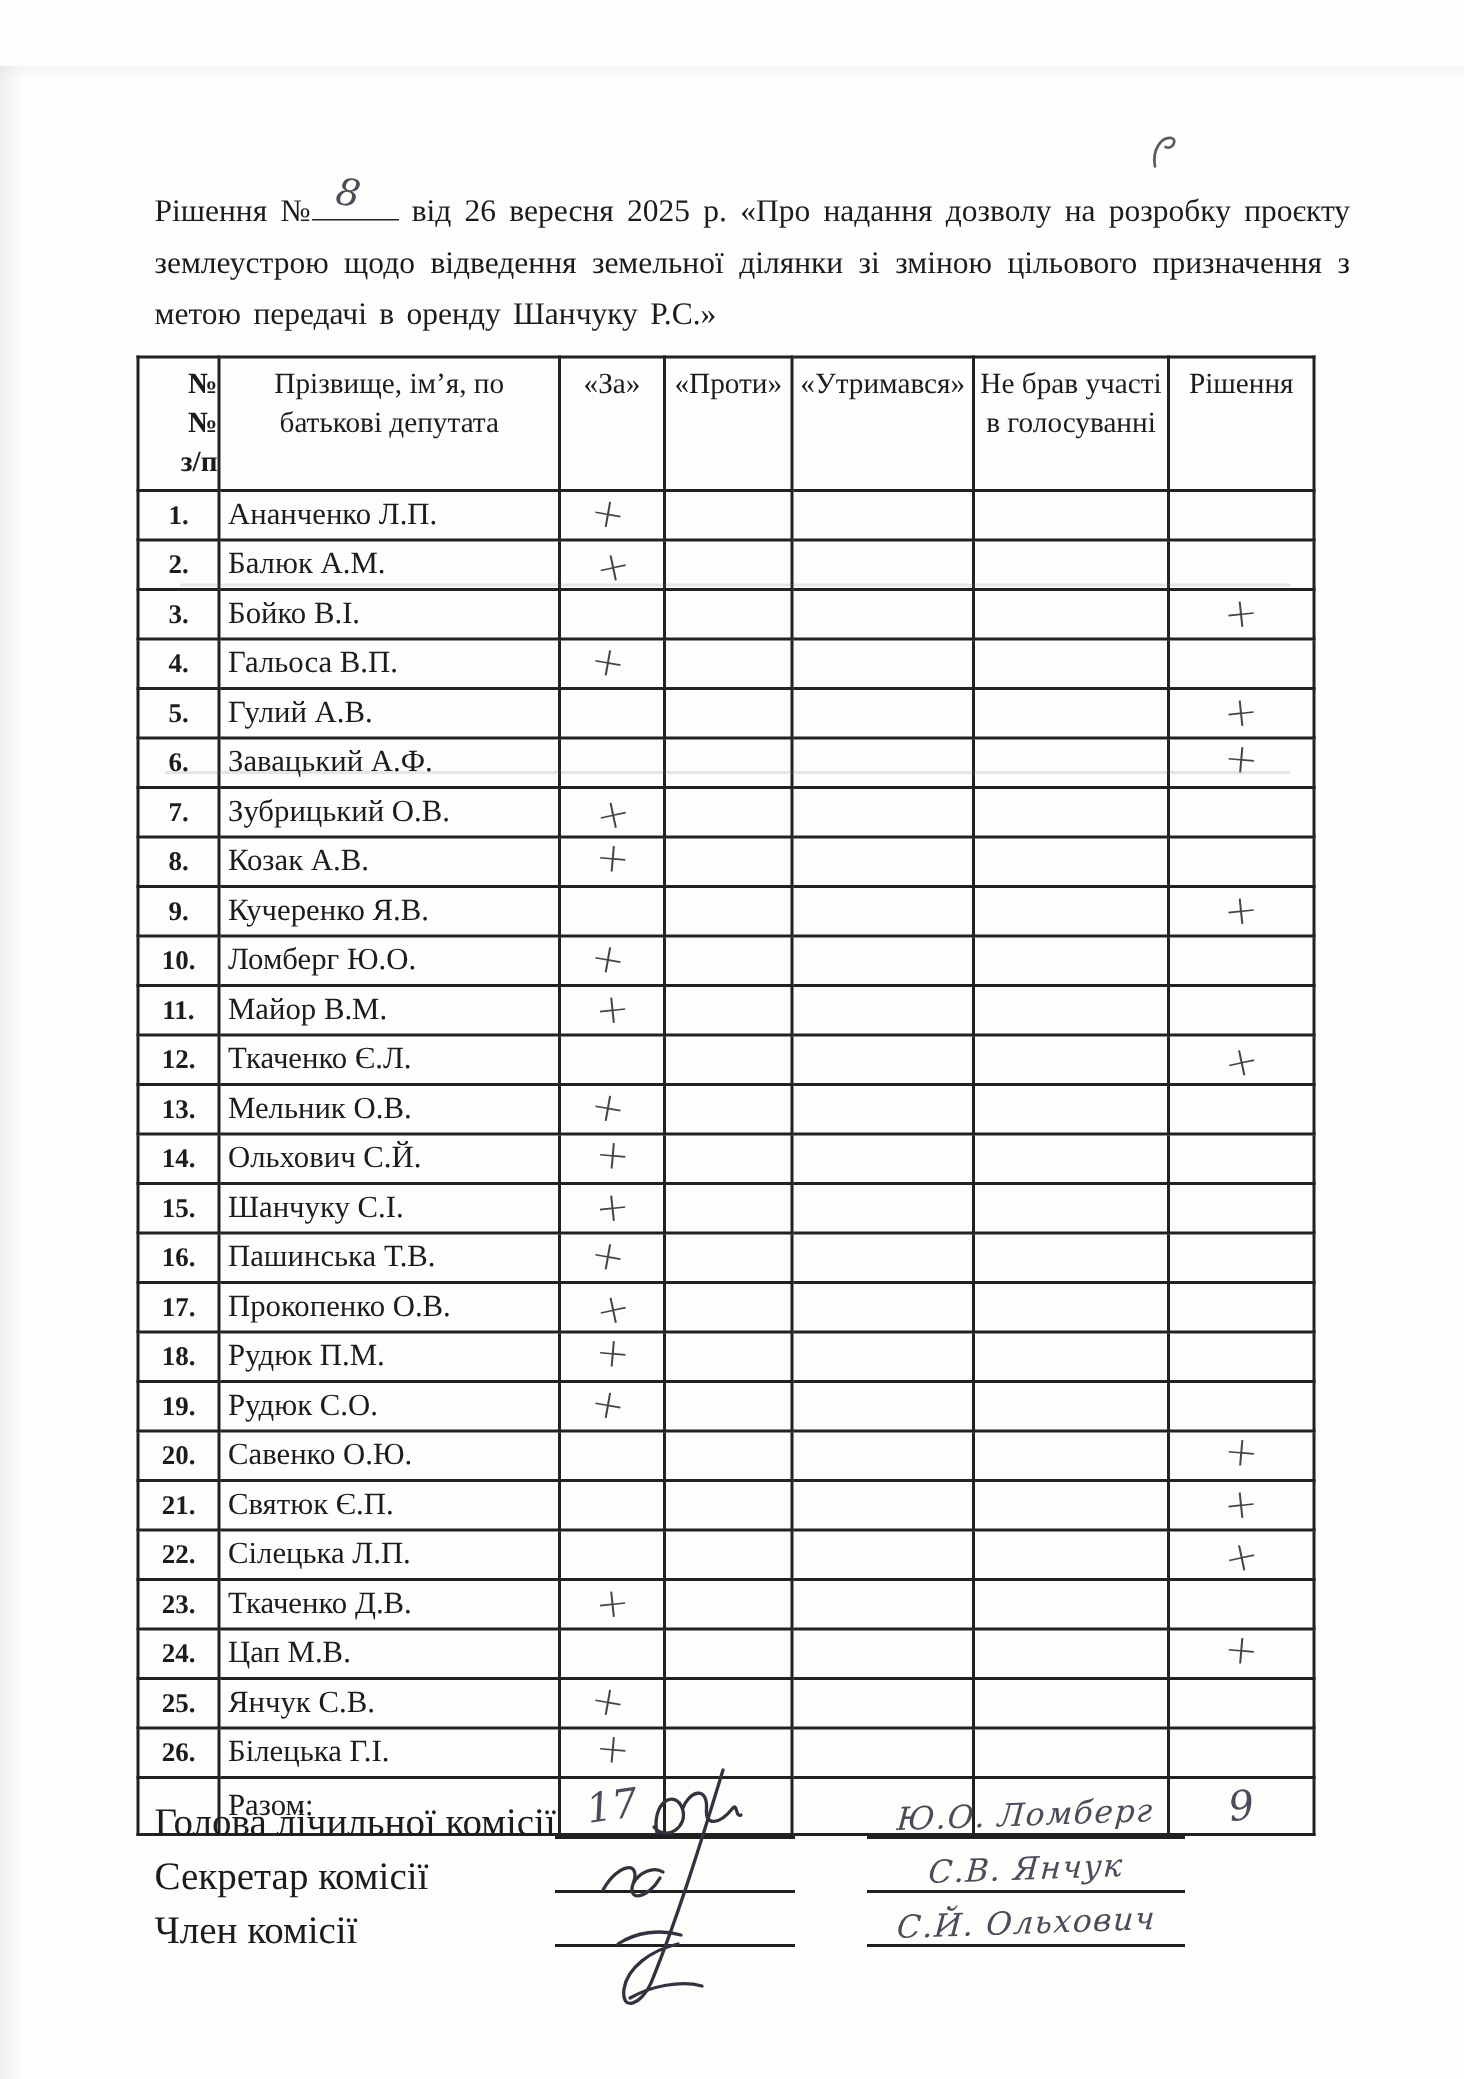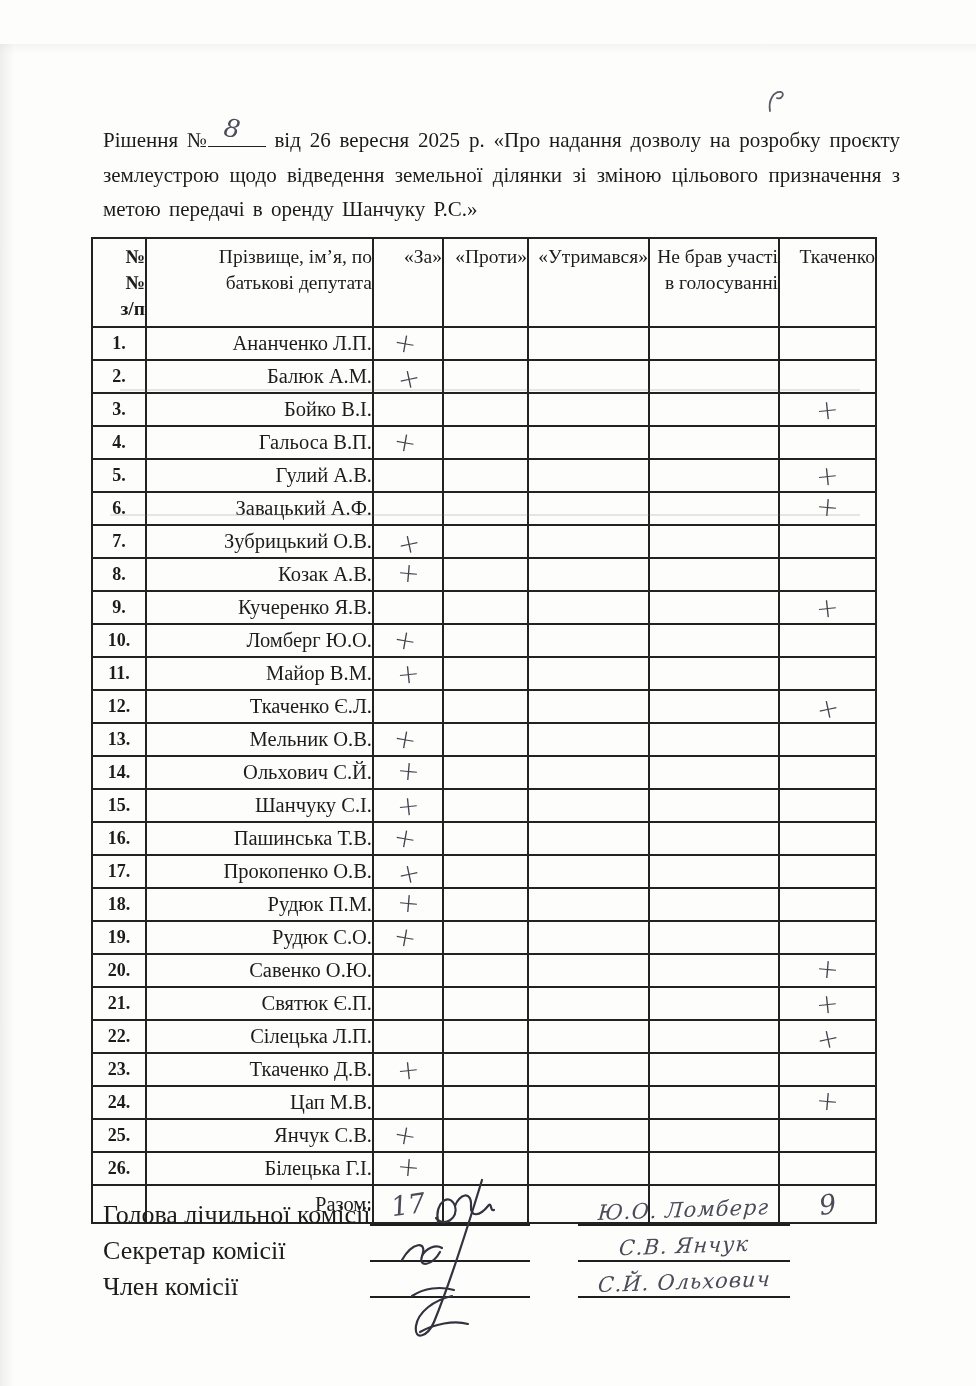--- a/index.html
+++ b/index.html
@@ -46,28 +46,28 @@
   .votes col.c-za{width:70px}
   .votes col.c-proty{width:85px}
   .votes col.c-utrym{width:121px}
   .votes col.c-nebrav{width:130px}
   .votes col.c-abs{width:97px}
   .votes th,.votes td{
     border:2px solid #222;
     padding:0;overflow:hidden;
   }
   .votes thead th{
-    height:82px;vertical-align:top;text-align:right;
+    height:82px;vertical-align:top;text-align:center;
     font-weight:normal;font-size:19.5px;line-height:26px;
     padding-top:5px;
   }
   .votes thead th.h-num{text-align:right;padding-left:25px;font-weight:bold;}
   .votes tbody td{height:31px;vertical-align:middle;}
   td.num{font-weight:bold;font-size:18px;text-align:center;}
-  td.name{font-size:20.5px;text-align:right;padding-left:27px;}
+  td.name{font-size:20.5px;text-align:left;padding-left:5px;}
   td.vote{text-align:center;position:relative;}
   .mark{
     font-family:"DejaVu Sans", sans-serif;font-weight:300;
     font-size:27px;color:#43434e;display:inline-block;line-height:1;
     transform:rotate(-6deg);
   }
   tbody tr:nth-child(even) .mark{transform:rotate(5deg) translateY(-2px);}
   tbody tr:nth-child(3n+1) .mark{transform:rotate(10deg) translateX(-3px);}
   tbody tr:nth-child(5n+2) .mark{transform:rotate(-12deg) translateY(2px);}
   tr.totals td{height:36px;}
@@ -106,21 +106,21 @@
         <col class="c-abs">
     </colgroup>
     <thead>
       <tr>
         <th class="h-num">№№ з/п</th>
         <th>Прізвище, ім’я, по батькові депутата</th>
         <th>«За»</th>
         <th>«Проти»</th>
         <th>«Утримався»</th>
         <th>Не брав участі в голосуванні</th>
-        <th>Ткаченко</th>
+        <th>Рішення</th>
       </tr>
     </thead>
     <tbody id="rows">
         <tr>
           <td class="num">1.</td>
           <td class="name">Ананченко Л.П.</td>
           <td class="vote"><span class="mark">+</span></td>
           <td class="vote"></td>
           <td class="vote"></td>
           <td class="vote"></td>

